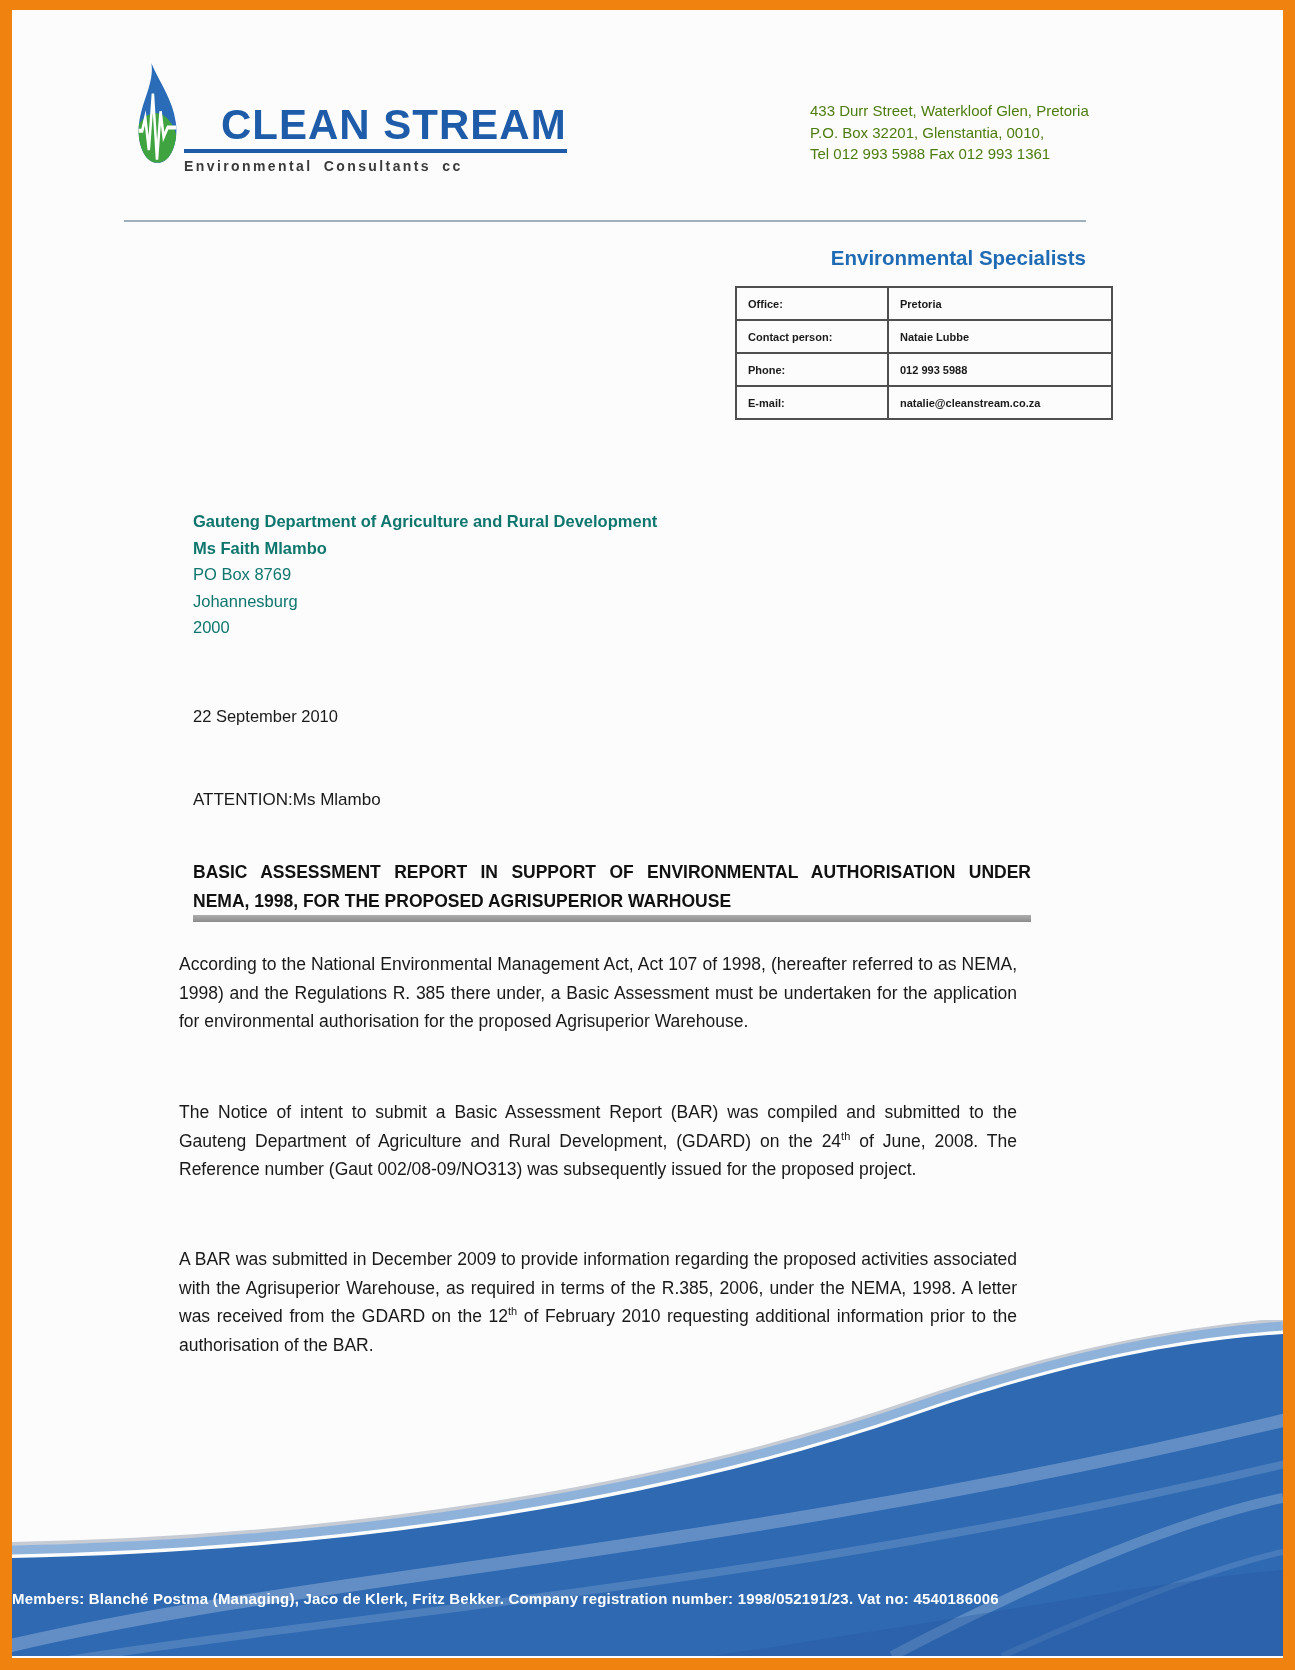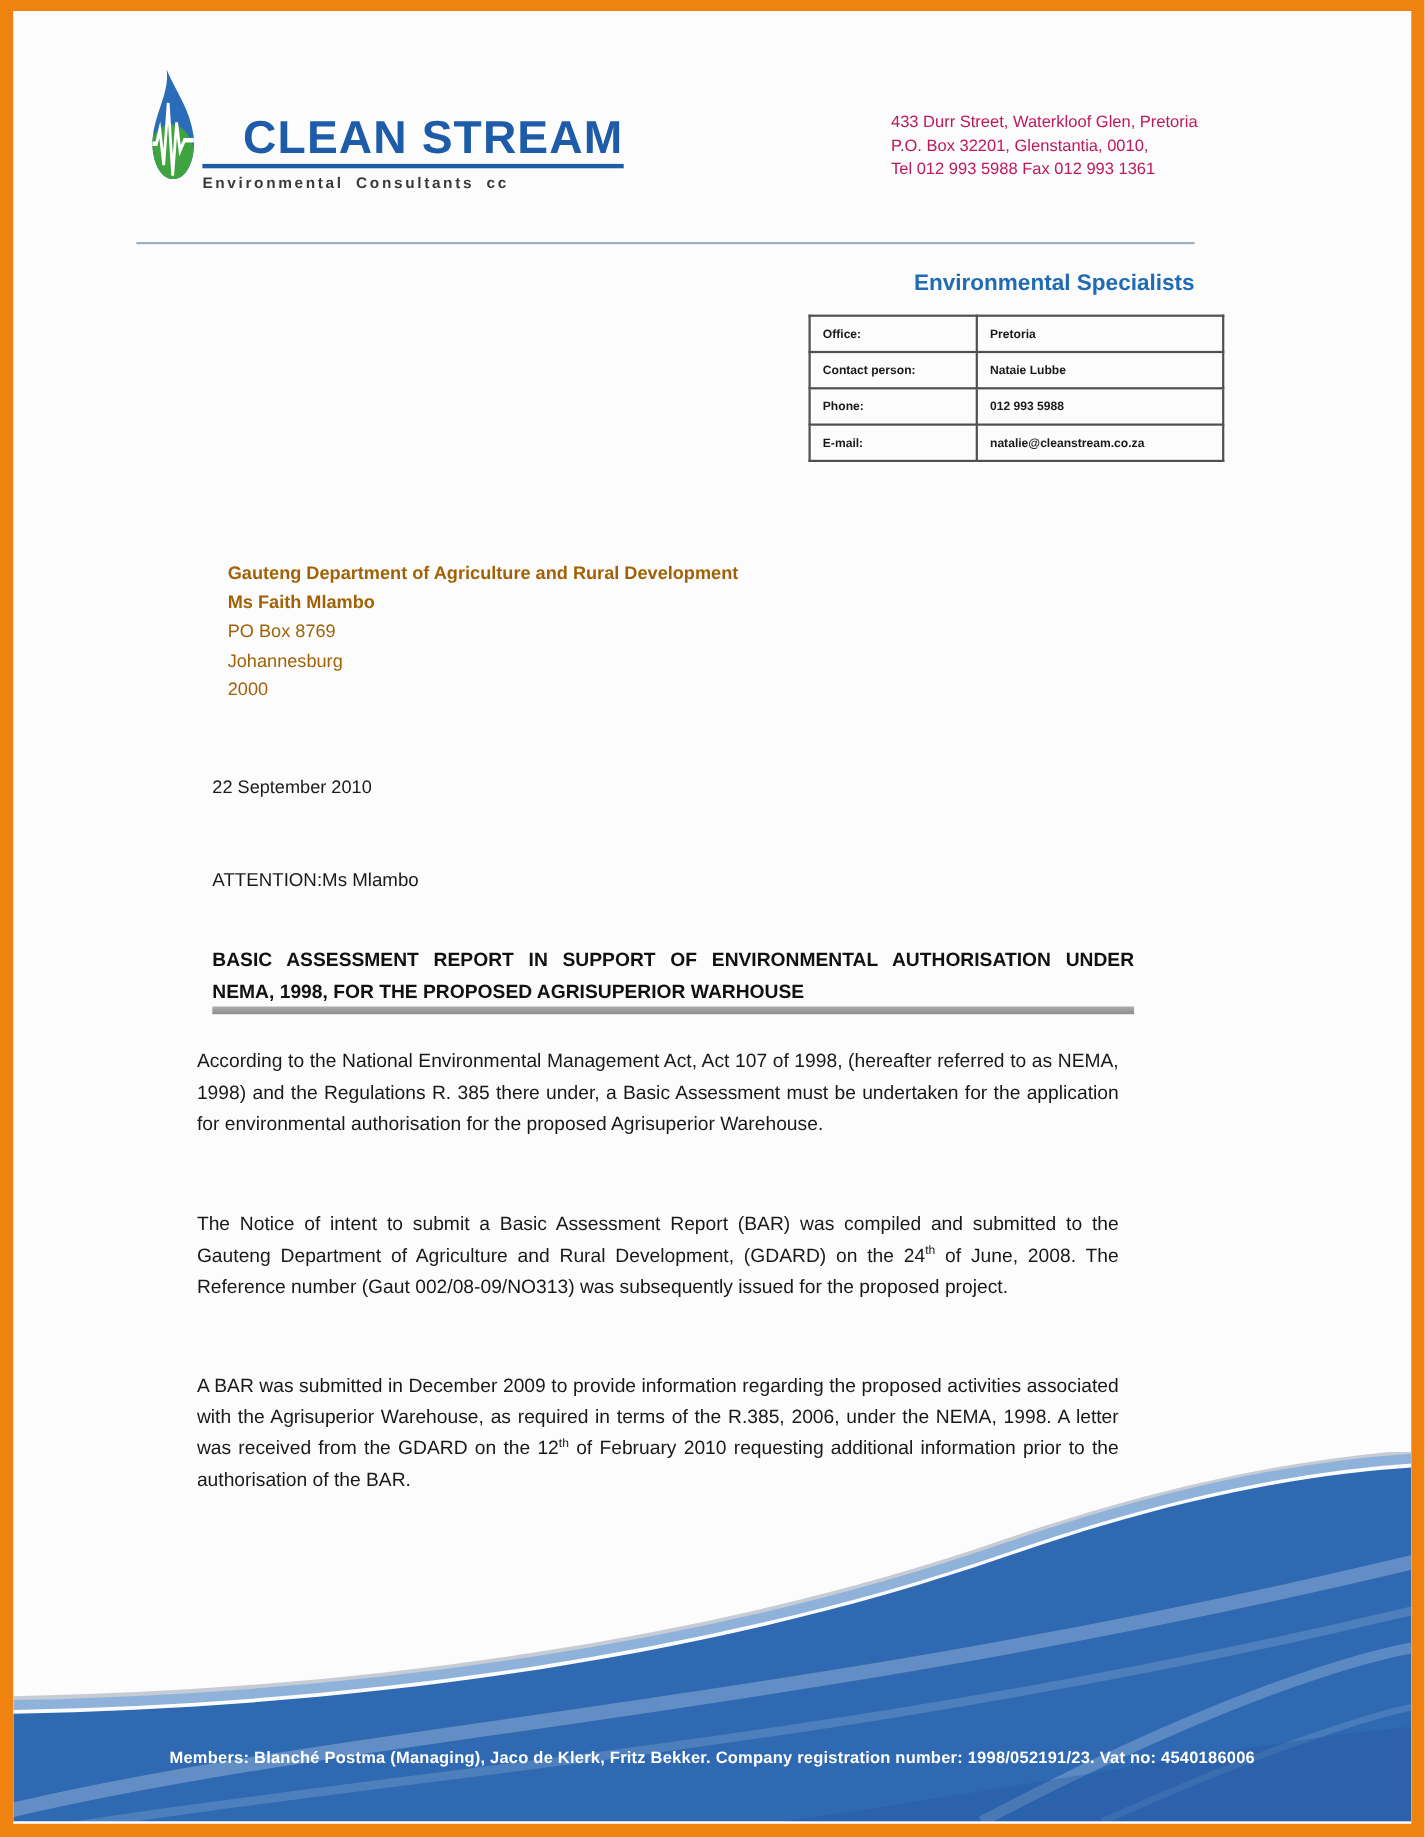--- a/index.html
+++ b/index.html
@@ -23,21 +23,21 @@
     font-size:42px; font-weight:bold; color:#1E5CA9;
     letter-spacing:1px; line-height:46px; white-space:nowrap;margin-left:37px;
   }
   .company-underline{ height:4px; background:#1E5CA9; margin-top:1px; }
   .company-tagline{
     margin-top:5px; font-size:14px; font-weight:bold; color:#3A3A3A;
     letter-spacing:2.4px; word-spacing:5px; white-space:nowrap;
   }
   .header-address{
     position:absolute; left:798px; top:90px;
-    font-size:15px; line-height:21.5px; color:#be185d;
+    font-size:15px; line-height:21.5px; color:#4d7c0f;
   }
   .header-rule{
     position:absolute; left:112px; top:210px; width:962px; height:2px;
     background:#9FB0BC;
   }
   .specialists{
     position:absolute; left:112px; top:236px; width:962px;
     text-align:right; font-size:20.5px; font-weight:bold; color:#1F6BB4;
   }
   
@@ -48,21 +48,21 @@
   .contact-table td{
     border:2px solid #4F4F4F;
     font-size:11px; font-weight:bold; color:#1A1A1A;
     height:33px; padding:0 0 0 11px; vertical-align:middle;
     background:#FCFCFC;
   }
   .contact-table td.lbl{ width:152px; }
   
   .recipient{
     position:absolute; left:181px; top:498px;
-    font-size:16.5px; line-height:26.6px; color:#a16207;margin-left:14px;
+    font-size:16.5px; line-height:26.6px; color:#0f766e;
   }
   .recipient .b{ font-weight:bold; }
   .date-line{
     position:absolute; left:181px; top:697px;
     font-size:16.5px; color:#1A1A1A;
   }
   .attention-line{
     position:absolute; left:181px; top:780px;
     font-size:17px; color:#1A1A1A;
   }
@@ -86,21 +86,21 @@
   #p1{ top:940px; }
   #p2{ top:1088px; }
   #p3{ top:1235px; }
   
   .footer{
     position:absolute; left:0; right:0; bottom:2px; height:336px;
   }
   .footer svg{ position:absolute; inset:0; width:100%; height:100%; }
   .members-line{
     position:absolute; top:270px; left:0; width:100%;
-    text-align:center; font-size:15px; font-weight:bold; color:#FFFFFF;
+    font-size:15px; font-weight:bold; color:#FFFFFF;
     letter-spacing:0.2px; white-space:nowrap;
   }
 </style>
 </head>
 <body>
 
 <div class="page">
 
   <svg class="logo-drop" width="51" height="106" viewBox="0 0 100 132" preserveAspectRatio="none">
     <defs>

